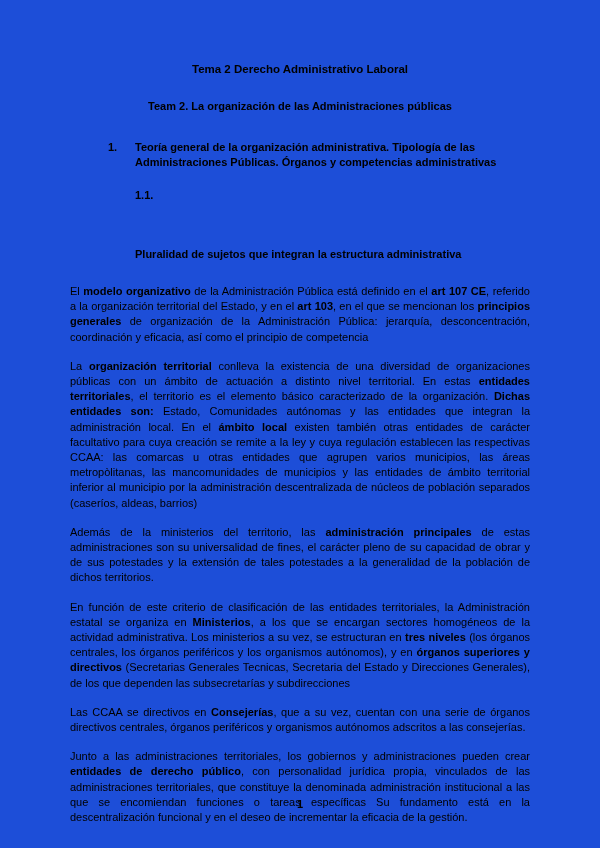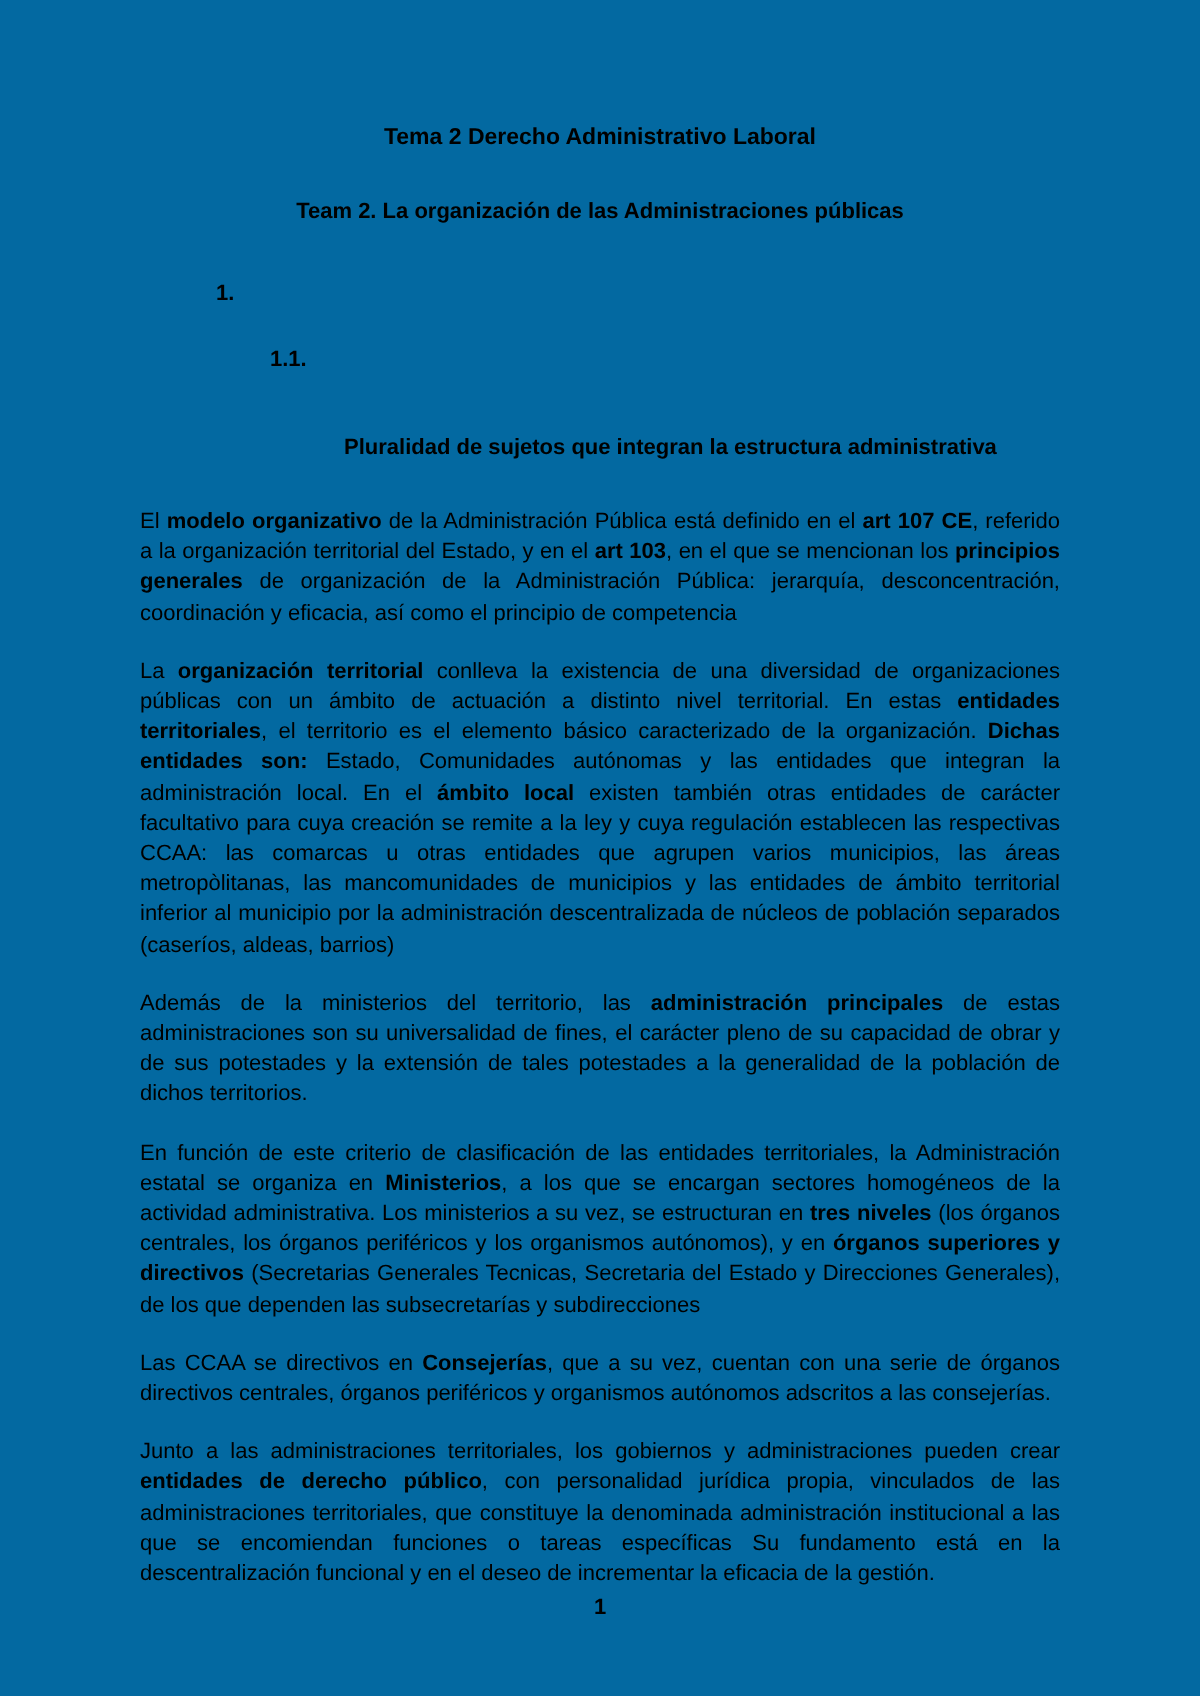--- a/index.html
+++ b/index.html
@@ -4,21 +4,21 @@
 <style>
   html, body {
     margin: 0;
     padding: 0;
     background: #ffffff;
   }
   .page {
     width: 600px;
     height: 848px;
     margin: 0 auto;
-    background: #0369a1;
+    background: #1d4ed8;
     box-sizing: border-box;
     padding: 62px 70px 40px 70px;
     position: relative;
     font-family: "Liberation Sans", sans-serif;
     font-size: 11px;
     color: #000000;
   }
   .doc-title {
     text-align: center;
     font-weight: bold;
@@ -45,20 +45,21 @@
   .heading-l1 .h-num {
     flex: none;
     width: 27px;
   }
   .heading-l1 .h-text {
     flex: 1;
   }
   .heading-l2 {
     padding-left: 65px;
     margin: 0 0 22px 0;
+    flex-direction: column;
   }
   .heading-l2 .h-num {
     flex: none;
     width: 37px;
   }
   .heading-l2 .h-text {
     flex: 1;
     margin-top: 44px;
   }
   .para {
@@ -83,20 +84,21 @@
 <body>
 
 <div class="page">
 
   <h1 class="doc-title">Tema 2 Derecho Administrativo Laboral</h1>
 
   <h2 class="doc-subtitle">Team 2. La organización de las Administraciones públicas</h2>
 
   <div class="heading heading-l1">
     <span class="h-num">1.</span>
+    <span class="h-text">Teoría general de la organización administrativa. Tipología de las Administraciones Públicas. Órganos y competencias administrativas</span>
   </div>
 
   <div class="heading heading-l2">
     <span class="h-num">1.1.</span>
     <span class="h-text">Pluralidad de sujetos que integran la estructura administrativa</span>
   </div>
 
   <p class="para"><span>El </span><strong>modelo organizativo</strong><span> de la Administración Pública está definido en el </span><strong>art 107 CE</strong><span>, referido a la organización territorial del Estado, y en el </span><strong>art 103</strong><span>, en el que se mencionan los </span><strong>principios generales</strong><span> de organización de la Administración Pública: jerarquía, desconcentración, coordinación y eficacia, así como el principio de competencia</span></p>
 
   <p class="para"><span>La </span><strong>organización territorial</strong><span> conlleva la existencia de una diversidad de organizaciones públicas con un ámbito de actuación a distinto nivel territorial. En estas </span><strong>entidades territoriales</strong><span>, el territorio es el elemento básico caracterizado de la organización. </span><strong>Dichas entidades son:</strong><span> Estado, Comunidades autónomas y las entidades que integran la administración local. En el </span><strong>ámbito local</strong><span> existen también otras entidades de carácter facultativo para cuya creación se remite a la ley y cuya regulación establecen las respectivas CCAA: las comarcas u otras entidades que agrupen varios municipios, las áreas metropòlitanas, las mancomunidades de municipios y las entidades de ámbito territorial inferior al municipio por la administración descentralizada de núcleos de población separados (caseríos, aldeas, barrios)</span></p>

